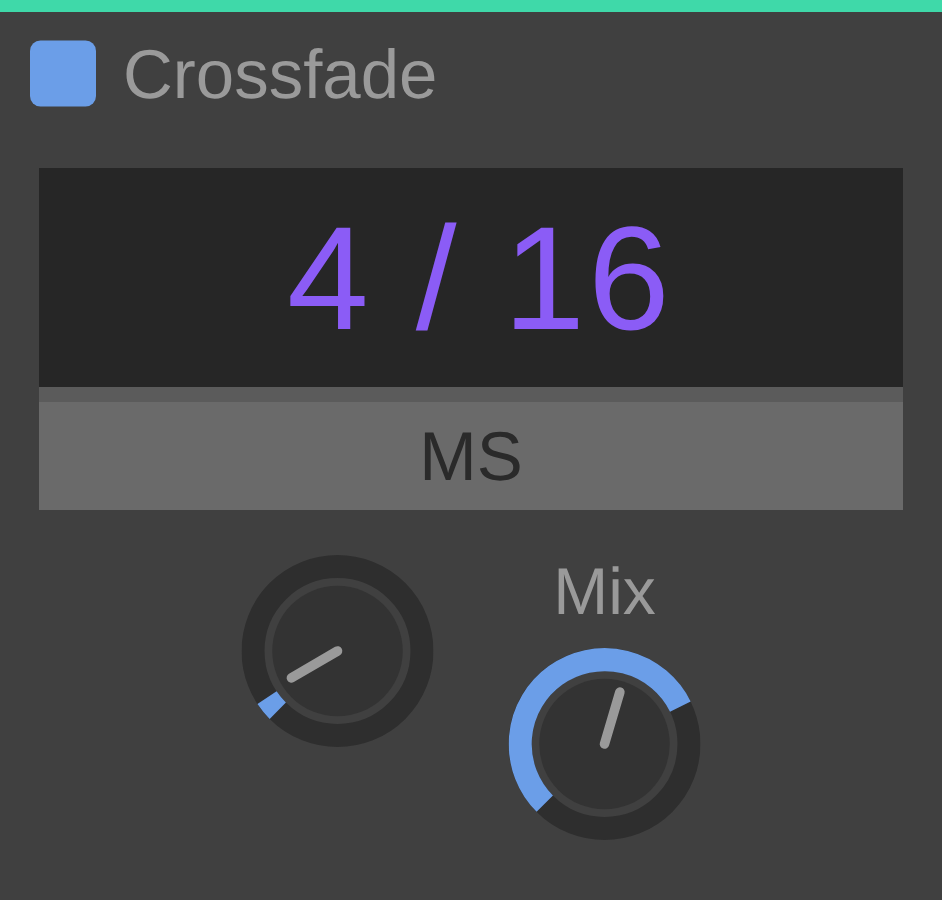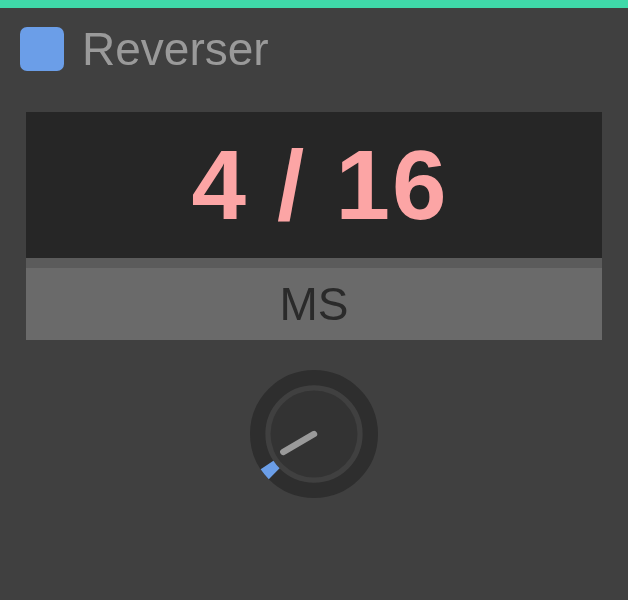--- a/index.html
+++ b/index.html
@@ -40,22 +40,22 @@
   }
   .display {
     background: #262626;
     height: 146px;
     display: flex;
     align-items: center;
     justify-content: center;
   }
   .display-text {
     font-size: 98px;
-    font-weight: 700;
-    color: #fca5a5;
+    font-weight: 400;
+    color: #8b5cf6;
     letter-spacing: 2px;
     margin-left: 12px;
   }
   .mode-row {
     display: flex;
     gap: 8px;
     height: 72px;
   }
   .mode-btn {
     flex: 1;
@@ -98,21 +98,21 @@
   }
   .knob svg { width: 100%; height: 100%; display: block; }
 </style>
 </head>
 <body>
 
 <div class="top-accent"></div>
 
 <div class="header">
   <div class="enable-box"></div>
-  <div class="title">Reverser</div>
+  <div class="title">Crossfade</div>
 </div>
 
 <div class="panel">
   <div class="display">
     <span class="display-text">4 / 16</span>
   </div>
   <div class="mode-row">
     <div class="mode-btn inactive">
       <span>MS</span>
     </div>
@@ -127,13 +127,26 @@
         <circle cx="50" cy="50" r="44" fill="none" stroke="#2e2e2e" stroke-width="12"></circle>
 
         <path d="M 18.9 81.1 A 44 44 0 0 1 13.3 74.3" fill="none" stroke="#6b9ee8" stroke-width="12"></path>
 
         <circle cx="50" cy="50" r="34" fill="#333333"></circle>
 
         <line x1="50" y1="50" x2="26" y2="64" stroke="#9a9a9a" stroke-width="5" stroke-linecap="round"></line>
       </svg>
     </div>
   </div>
+  <div class="knob-col">
+    <div class="knob-label">Mix</div>
+    <div class="knob">
+      <svg viewBox="0 0 100 100">
+        <circle cx="50" cy="50" r="44" fill="none" stroke="#2e2e2e" stroke-width="12"></circle>
+
+        <path d="M 18.9 81.1 A 44 44 0 1 1 89.5 30.5" fill="none" stroke="#6b9ee8" stroke-width="12"></path>
+        <circle cx="50" cy="50" r="34" fill="#333333"></circle>
+
+        <line x1="50" y1="50" x2="58" y2="23" stroke="#9a9a9a" stroke-width="5" stroke-linecap="round"></line>
+      </svg>
+    </div>
+  </div>
 </div>
 
 </body></html>

